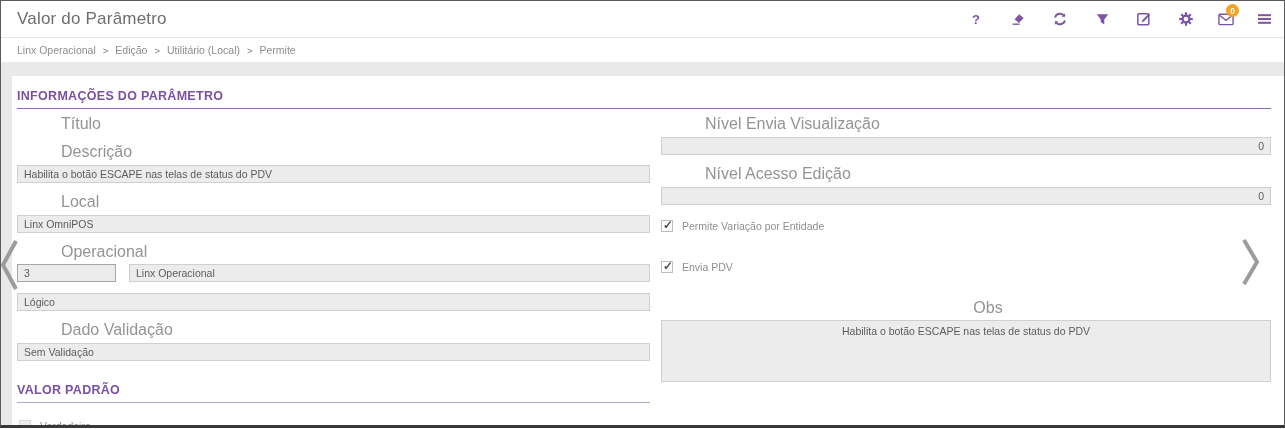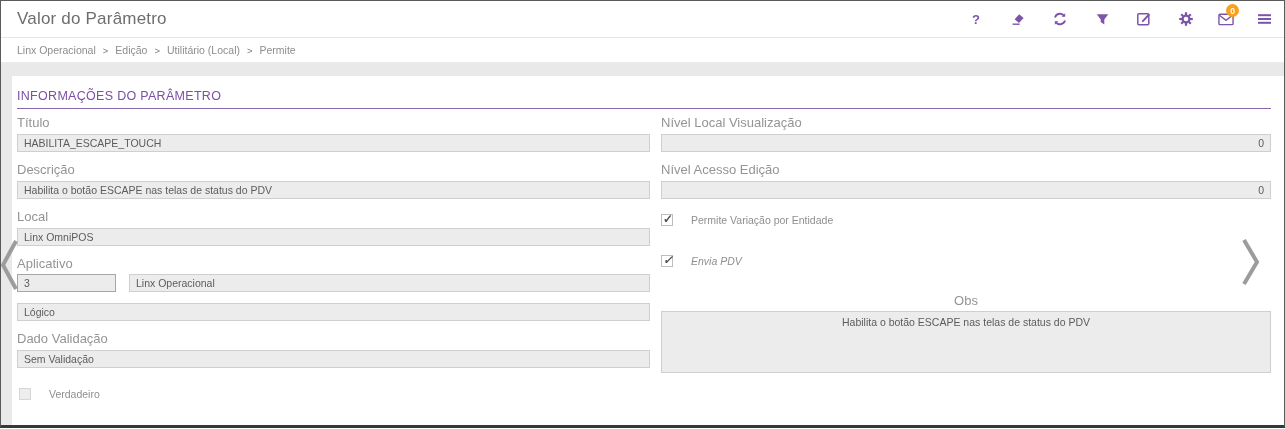--- a/index.html
+++ b/index.html
@@ -27,46 +27,46 @@
   .ic-menu { margin-left:-4px; }
   
   .breadcrumb { height:25px; flex:0 0 25px; display:flex; align-items:center; gap:7px;
                 padding-left:16px; font-size:10.5px; color:#8d8d8d; background:#fff;
                 border-bottom:1px solid #ececec; }
   .crumb { cursor:pointer; }
   .crumb-sep { color:#7a7a7a; font-size:9.5px; }
   
   .page-body { flex:1; background:#e9e9e9; padding:13px 0 0 11px; }
   .card { background:#fff; height:100%; padding:11px 13px 0 5px; }
-  .section-head { font-size:12.5px; font-weight:normal; color:#7b4fa5; letter-spacing:.3px;
+  .section-head { font-size:12.5px; font-weight:bold; color:#7b4fa5; letter-spacing:.3px;
                   padding:2px 0 5px 0; border-bottom:1px solid #8a68b0; margin-bottom:6px; }
   .columns { display:flex; gap:11px; }
   .col-left { width:633px; flex:0 0 633px; }
   .col-right { flex:1; }
   .field { margin-bottom:10px; }
-  .field-label { display:block; font-size:13px; color:#949494; margin-bottom:3px; }
+  .field-label { display:block; font-size:16px; color:#949494; margin-bottom:3px;margin-left:44px; }
   .txt { width:100%; height:18px; background:#ececec; border:1px solid #cfcfcf;
          font-family:"Liberation Sans", sans-serif; font-size:10.5px; color:#5c5c5c;
          padding:0 6px; }
   .num { text-align:right; }
   .app-row { display:flex; gap:13px; }
   .app-code { width:99px; flex:0 0 99px; border-color:#a6a6a6; }
   .app-name { flex:1; }
   .obs-box { height:62px; background:#ececec; border:1px solid #cfcfcf;
              font-size:10.5px; color:#5c5c5c; padding:4px 6px; overflow:hidden; }
   
   .cb-row { display:flex; align-items:center; gap:9px; }
   .cb { position:relative; width:12px; height:12px; background:#fff;
         border:1px solid #bdbdbd; cursor:pointer; flex:0 0 12px; }
   .cb.checked::after { content:"\2713"; position:absolute; top:-3px; left:1px;
                        font-size:12px; font-weight:bold; color:#4f4f4f; }
   .cb.dim { background:#ededed; border-color:#d6d6d6; }
-  .cb-label { font-size:10.5px; color:#8f8f8f;margin-left:9px; }
+  .cb-label { font-size:10.5px; color:#8f8f8f; }
   .cb-row-1 { margin-top:15px; }
-  .cb-row-2 { margin-top:29px;font-style:italic; }
+  .cb-row-2 { margin-top:29px; }
   .obs-field { margin-top:26px;text-align:center; }
   
   .section-2 { margin-top:20px; }
   .section-head-2 { border-bottom:1px solid #b6a6ce; }
   .cb-row-3 { margin-top:17px; padding-left:2px; }
   
   .chev { position:absolute; top:237px; z-index:5; cursor:pointer; }
   .chev-left { left:-1px; }
   .chev-right { right:23px; }
 </style>
@@ -153,63 +153,63 @@
     <div class="card">
 
       <div class="section-head">INFORMAÇÕES DO PARÂMETRO</div>
 
       <div class="columns">
 
         <div class="col-left">
 
           <div class="field">
             <span class="field-label">Título</span>
-            <input class="txt" type="text" readonly="" value="HABILITA_ESCAPE_TOUCH" style="">
           </div>
 
           <div class="field">
             <span class="field-label">Descrição</span>
             <input class="txt" type="text" readonly="" value="Habilita o botão ESCAPE nas telas de status do PDV" style="">
           </div>
 
           <div class="field">
             <span class="field-label">Local</span>
             <input class="txt" type="text" readonly="" value="Linx OmniPOS" style="">
           </div>
 
           <div class="field">
-            <span class="field-label">Aplicativo</span>
+            <span class="field-label">Operacional</span>
             <div class="app-row">
               <input class="txt app-code" type="text" readonly="" value="3" style="">
               <input class="txt app-name" type="text" readonly="" value="Linx Operacional" style="">
             </div>
           </div>
 
           <div class="field">
             <input class="txt" type="text" readonly="" value="Lógico" style="">
           </div>
 
           <div class="field">
             <span class="field-label">Dado Validação</span>
             <input class="txt" type="text" readonly="" value="Sem Validação" style="">
           </div>
 
           <div class="section-2">
+            <div class="section-head section-head-2">VALOR PADRÃO</div>
             <div class="cb-row cb-row-3">
               <span class="cb dim"></span>
               <span class="cb-label">Verdadeiro</span>
             </div>
           </div>
 
         </div>
 
         <div class="col-right">
 
           <div class="field">
-            <span class="field-label">Nível Local Visualização</span>
+            <span class="field-label">Nível Envia Visualização</span>
             <input class="txt num" type="text" readonly="" value="0" style="">
           </div>
 
           <div class="field">
             <span class="field-label">Nível Acesso Edição</span>
             <input class="txt num" type="text" readonly="" value="0" style="">
           </div>
 
           <div class="cb-row cb-row-1">
             <span class="cb checked"></span>

